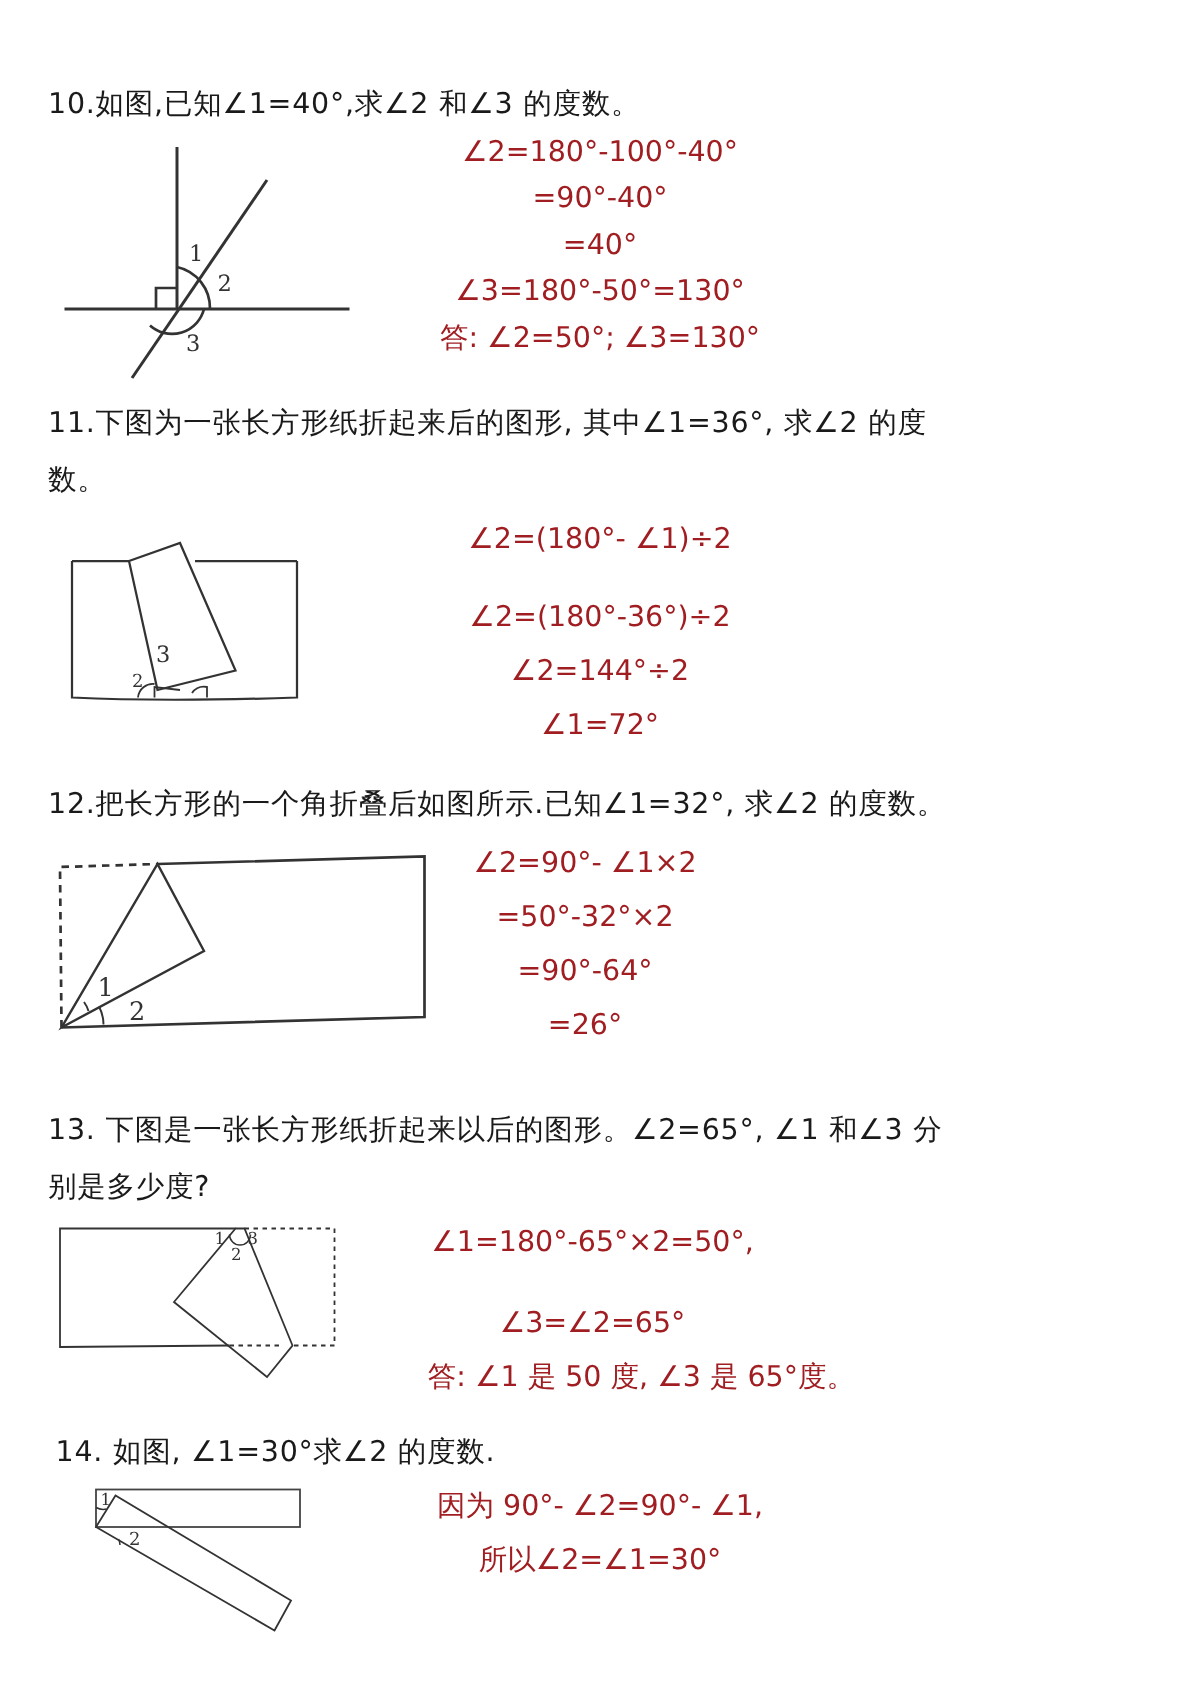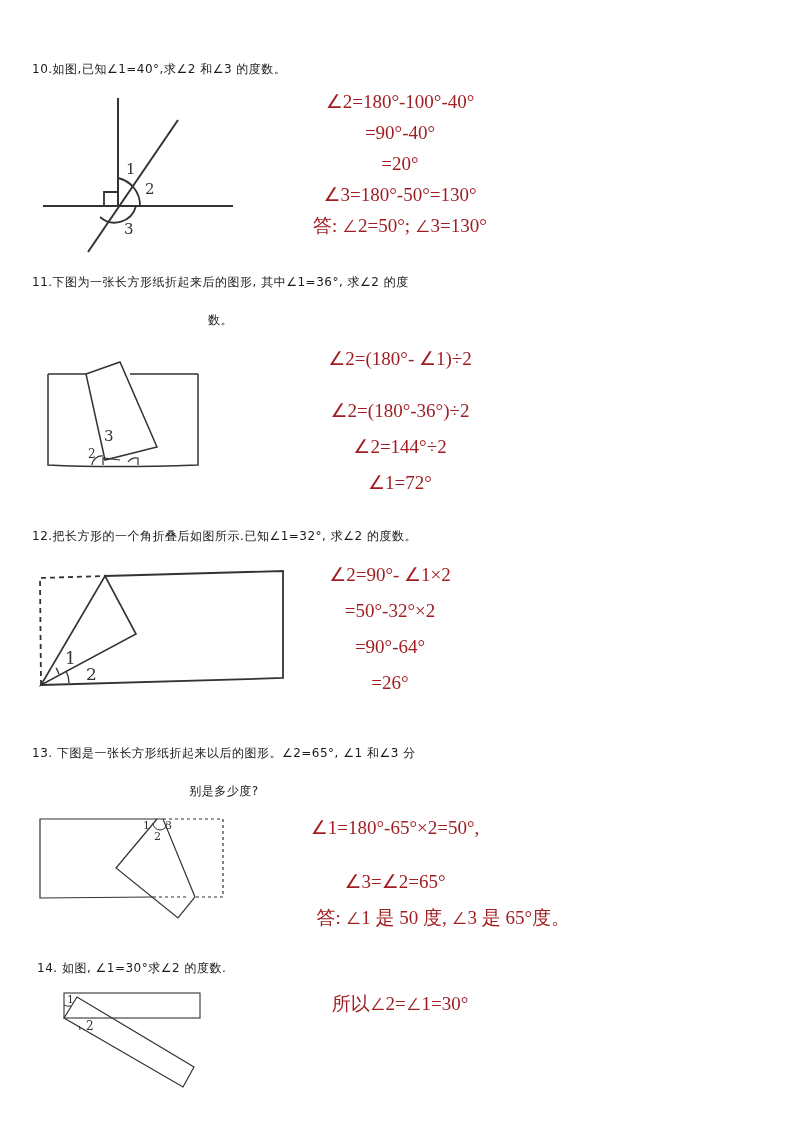--- a/index.html
+++ b/index.html
@@ -1,20 +1,20 @@
 <!DOCTYPE html>
 <html><head>
   <meta charset="utf-8">
   <style>
     html, body { margin: 0; padding: 0; background: #ffffff; }
     body { width: 793px; height: 1122px; position: relative; overflow: hidden;
            font-family: "DejaVu Sans", "Liberation Sans", sans-serif; color: #1a1a1a; }
-    .q { position: absolute; font-size: 12px; line-height: 34px; letter-spacing: 0.5px; white-space: nowrap; text-align: center; }
+    .q { position: absolute; font-size: 19px; line-height: 34px; letter-spacing: 0.5px; white-space: nowrap; }
     .ans { position: absolute; color: #a01e22; font-size: 19px; white-space: nowrap; text-align: center; }
-    .ans div { height: 31px; line-height: 31px; font-family: Liberation Serif, serif; }
+    .ans div { height: 31px; line-height: 31px; }
     svg.fig { position: absolute; left: 0; top: 0; overflow: visible; }
     svg.fig line, svg.fig polyline, svg.fig polygon, svg.fig path { stroke: #333; fill: none; }
     svg.fig text { font-family: "DejaVu Serif", "Liberation Serif", serif; fill: #333; }
   </style>
 </head>
 <body>
 
 <div class="q" style="left:32px; top:52px;">
   <div>10.如图,已知∠1=40°,求∠2 和∠3 的度数。</div>
 </div>
@@ -25,21 +25,21 @@
   <polyline points="104,206 104,192 118,192" stroke-width="1.8"></polyline>
   <path d="M118,178 A28,28 0 0 1 140,206" stroke-width="1.8"></path>
   <path d="M100,217 A22,22 0 0 0 136,206" stroke-width="1.8"></path>
   <text x="126" y="174" font-size="15">1</text>
   <text x="145" y="194" font-size="15">2</text>
   <text x="124" y="234" font-size="15">3</text>
 </svg>
 <div class="ans" style="left:280px; top:86px; width:240px;">
   <div>∠2=180°-100°-40°</div>
   <div>=90°-40°</div>
-  <div>=20°</div>
+  <div>=40°</div>
   <div>∠3=180°-50°=130°</div>
   <div>答: ∠2=50°; ∠3=130°</div>
 </div>
 
 <div class="q" style="left:32px; top:265px;">
   <div>11.下图为一张长方形纸折起来后的图形, 其中∠1=36°, 求∠2 的度</div>
   <div style="margin-top:4px;">数。</div>
 </div>
 <svg class="fig" width="793" height="1122">
   <path d="M48,374 L48,465 Q110,468 198,465 L198,374" stroke-width="1.5"></path>
@@ -103,14 +103,15 @@
 </div>
 <svg class="fig" width="793" height="1122">
   <rect x="64" y="993" width="136" height="25" stroke="#444" fill="none" stroke-width="1.2"></rect>
   <polygon points="64,1018 77,997 194,1067 183,1087" stroke="#444" fill="none" stroke-width="1.2"></polygon>
   <path d="M64,1005 A10,10 0 0 0 71,1006" stroke-width="1"></path>
   <path d="M79,1026 A10,10 0 0 1 80,1030" stroke-width="1"></path>
   <text x="67" y="1003" font-size="11">1</text>
   <text x="86" y="1030" font-size="12">2</text>
 </svg>
 <div class="ans" style="left:270px; top:986px; width:260px;">
+  <div style="height:36px;line-height:36px;">因为 90°- ∠2=90°- ∠1,</div>
   <div style="height:36px;line-height:36px;">所以∠2=∠1=30°</div>
 </div>
 
 </body></html>

